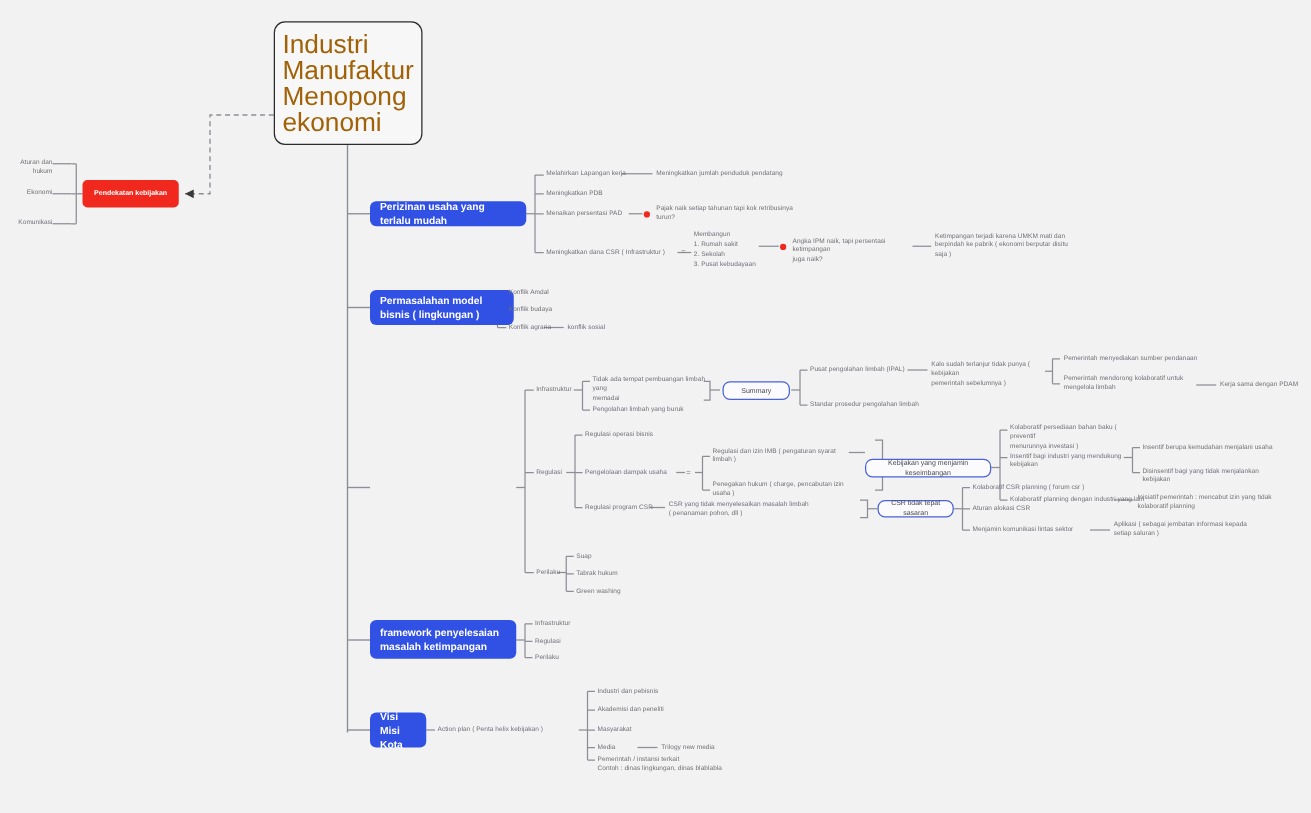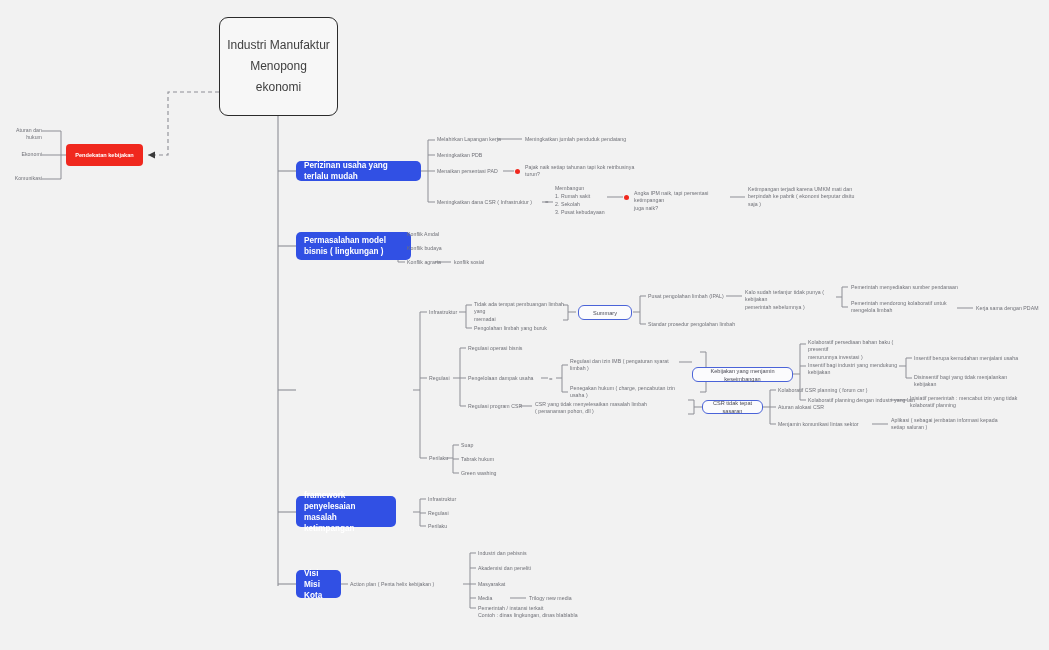--- a/index.html
+++ b/index.html
@@ -13,24 +13,23 @@
   #canvas{position:absolute;left:0;top:0;width:1049px;height:650px;}
   svg#wires{position:absolute;left:0;top:0;width:1049px;height:650px;pointer-events:none;}
 
   
   .node{position:absolute;box-sizing:border-box;}
 
   .root-node{
     border:1.6px solid #2b2b2b;
     border-radius:9px;
     background:#f7f7f7;
-    color:#404040;
-    font-size:12px;
+    color:#a16207;
+    font-size:21px;
     line-height:21px;
-    text-align:center;
     display:flex;align-items:center;justify-content:center;
     padding:4px 6px;
     font-weight:400;
   }
 
   .blue-node{
     background:#3150e4;
     color:#ffffff;
     border-radius:5px;
     font-size:8.2px;
@@ -310,21 +309,21 @@
   <div class="leaf" style="left:778px;top:404px;">Aturan alokasi CSR</div>
   <div class="leaf" style="left:778px;top:421px;">Menjamin komunikasi lintas sektor</div>
   <div class="leaf" style="left:891px;top:417px;width:108px;">Aplikasi ( sebagai jembatan informasi kepada
 setiap saluran )</div>
 
   <div class="leaf" style="left:429px;top:455px;">Perilaku</div>
   <div class="leaf" style="left:461px;top:442px;">Suap</div>
   <div class="leaf" style="left:461px;top:456px;">Tabrak hukum</div>
   <div class="leaf" style="left:461px;top:470px;">Green washing</div>
 
-  <div class="node blue-node" style="left:296px;top:496px;width:100px;height:31px;">framework penyelesaian masalah
+  <div class="node blue-node" style="left:296px;top:496px;width:117px;height:31px;">framework penyelesaian masalah
 ketimpangan</div>
 
   <div class="leaf" style="left:428px;top:496px;">Infrastruktur</div>
   <div class="leaf" style="left:428px;top:510px;">Regulasi</div>
   <div class="leaf" style="left:428px;top:523px;">Perilaku</div>
 
   <div class="node blue-node" style="left:296px;top:570px;width:45px;height:28px;">Visi
 Misi Kota</div>
 
   <div class="leaf" style="left:350px;top:581px;">Action plan ( Penta helix kebijakan )</div>

